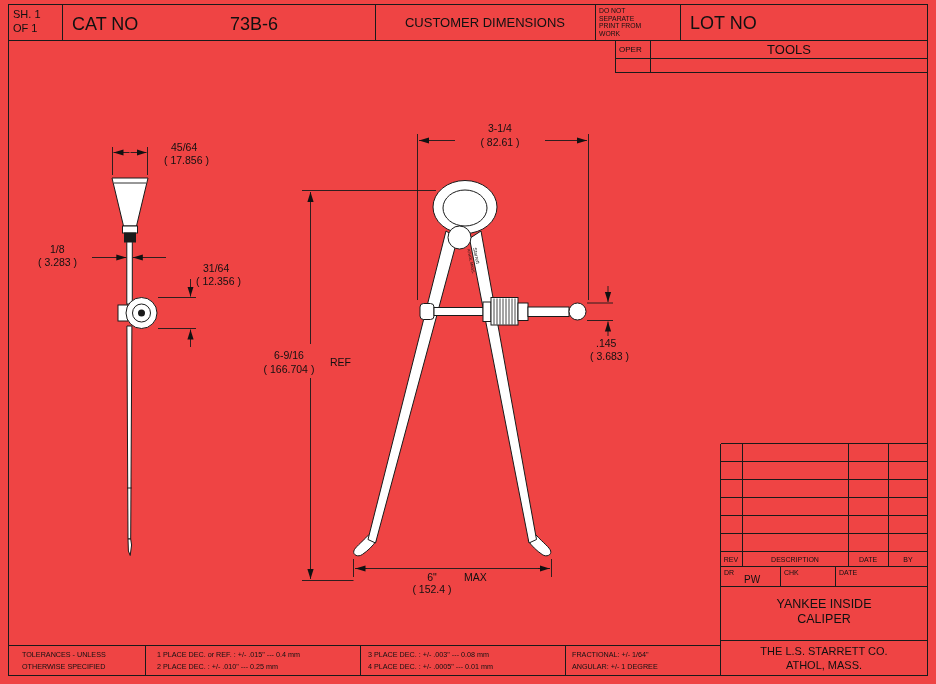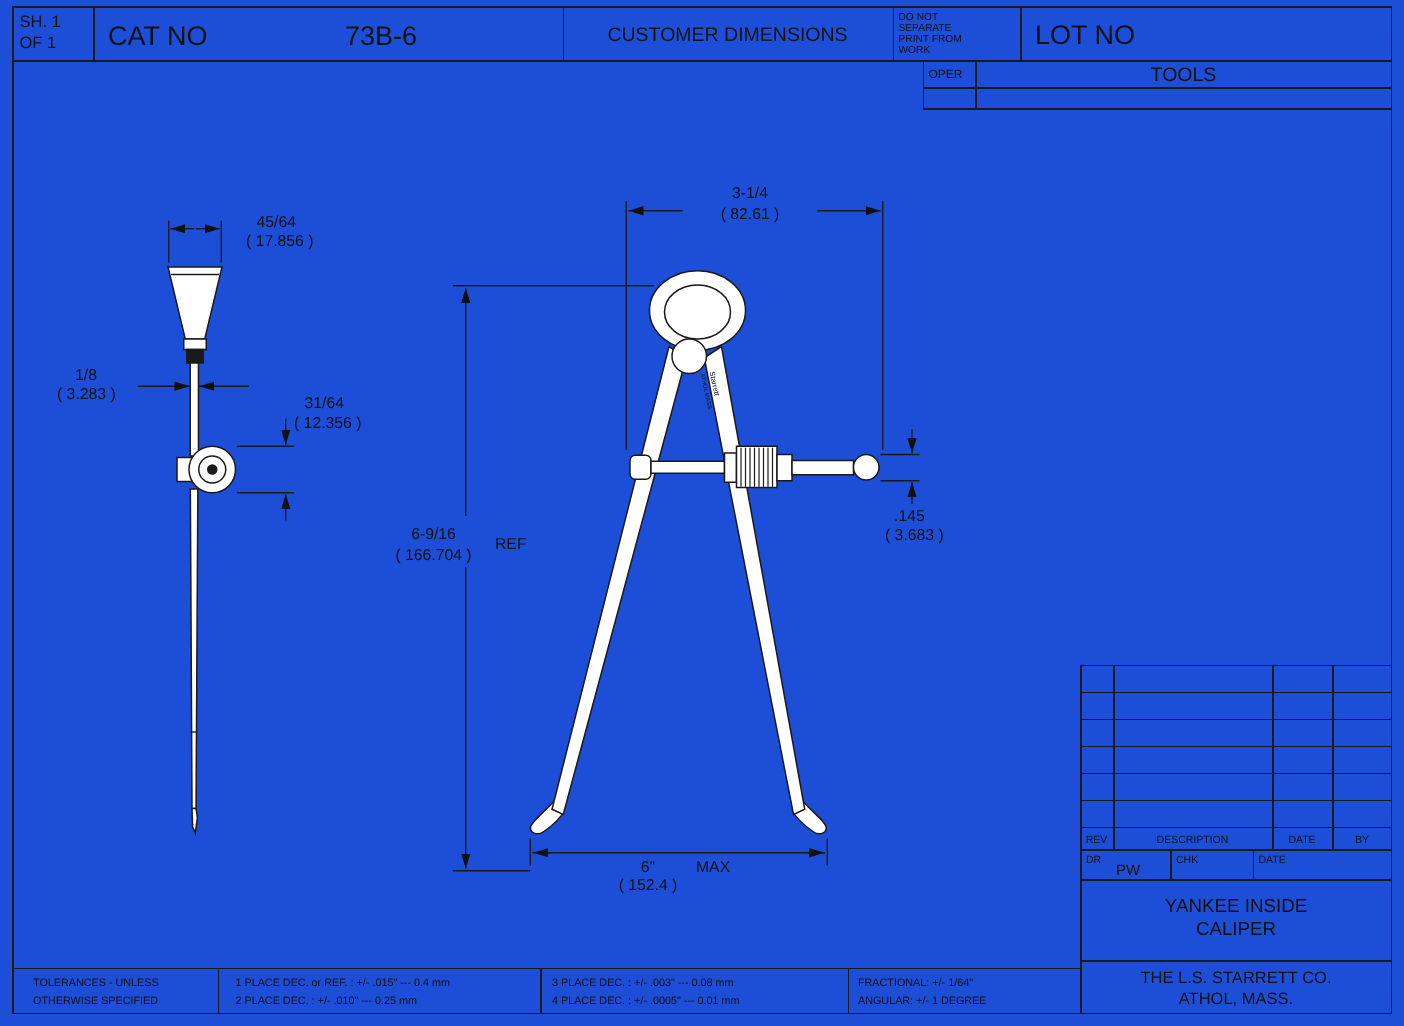--- a/index.html
+++ b/index.html
@@ -1,16 +1,16 @@
 <!DOCTYPE html>
 <html><head>
 <meta charset="utf-8">
 <style>
   html,body{margin:0;padding:0;background:#ffffff;}
-  .page{width:936px;height:684px;position:relative;background:#1d4ed8;
+  .page{width:936px;height:684px;position:relative;background:#ef4444;
         font-family:"Liberation Sans",sans-serif;overflow:hidden;}
   svg{position:absolute;left:0;top:0;}
   text{fill:#111;font-family:"Liberation Sans",sans-serif;}
   .frame line,.frame rect,.frame path{stroke:#1a1a1a;stroke-width:1;fill:none;shape-rendering:crispEdges;}
   .part{stroke:#1a1a1a;stroke-width:1;fill:#fff;}
   .dim{stroke:#1a1a1a;stroke-width:0.9;fill:none;}
 </style>
 </head>
 <body>
 

